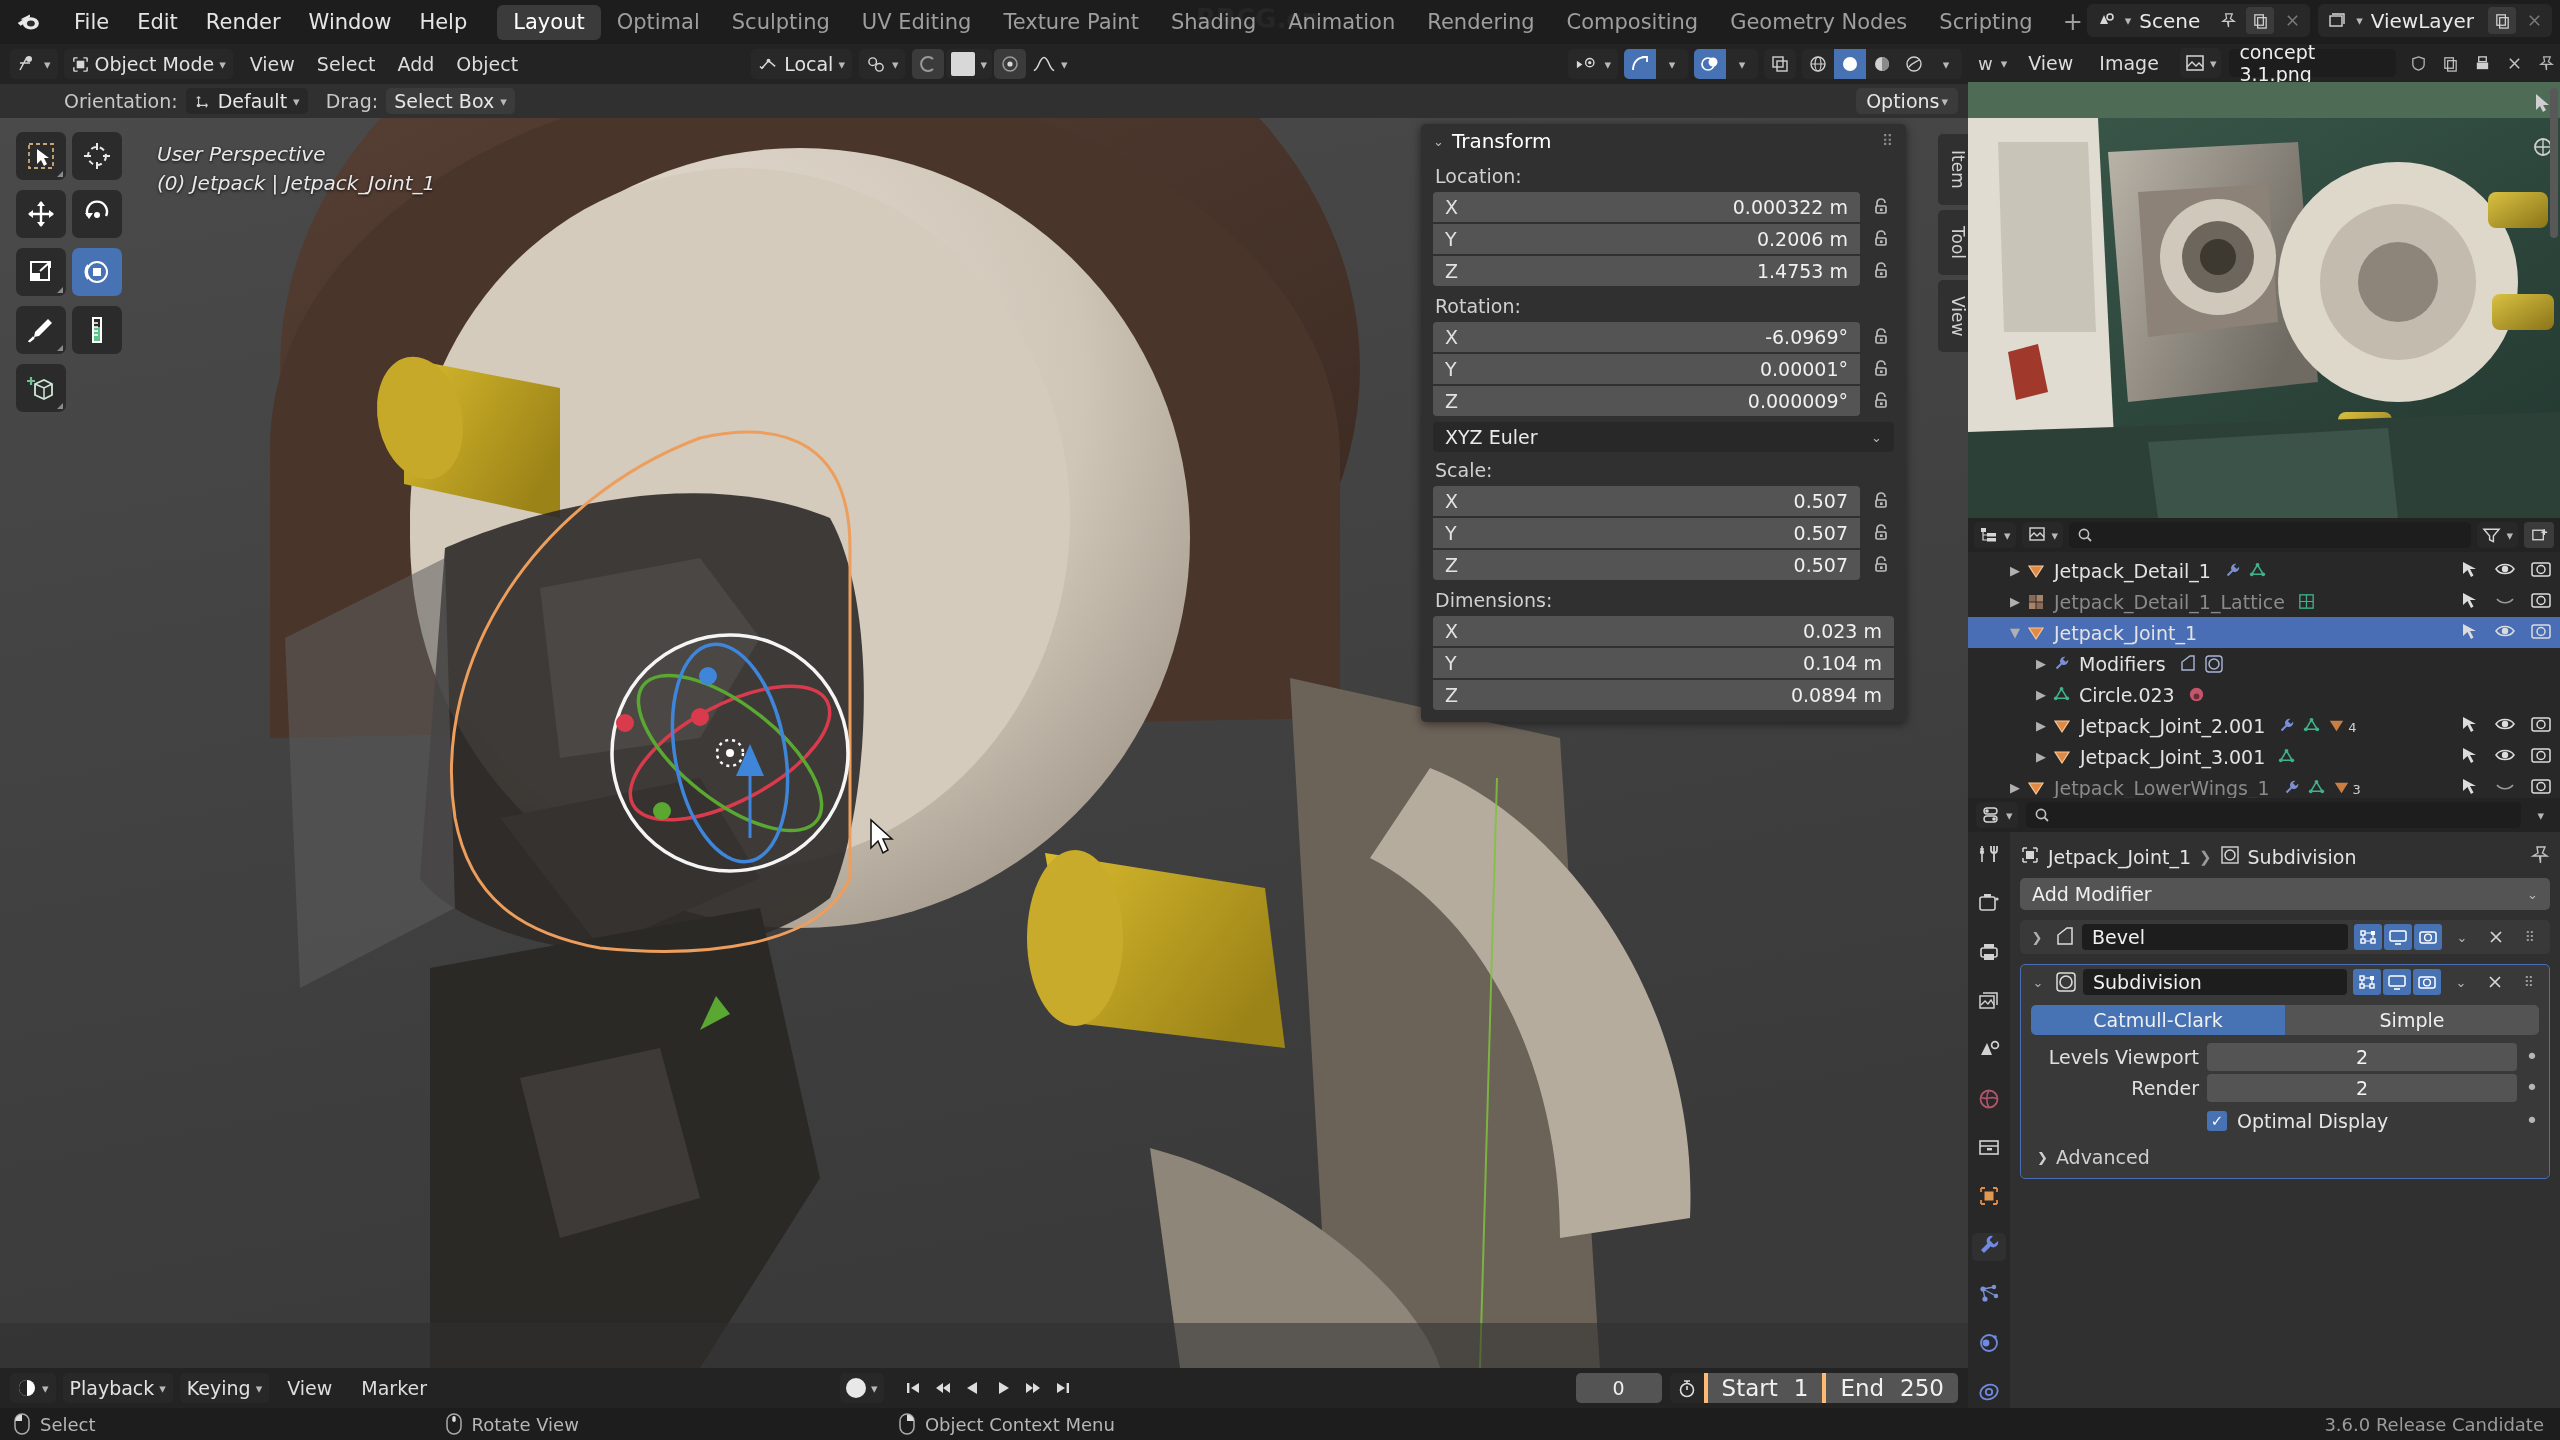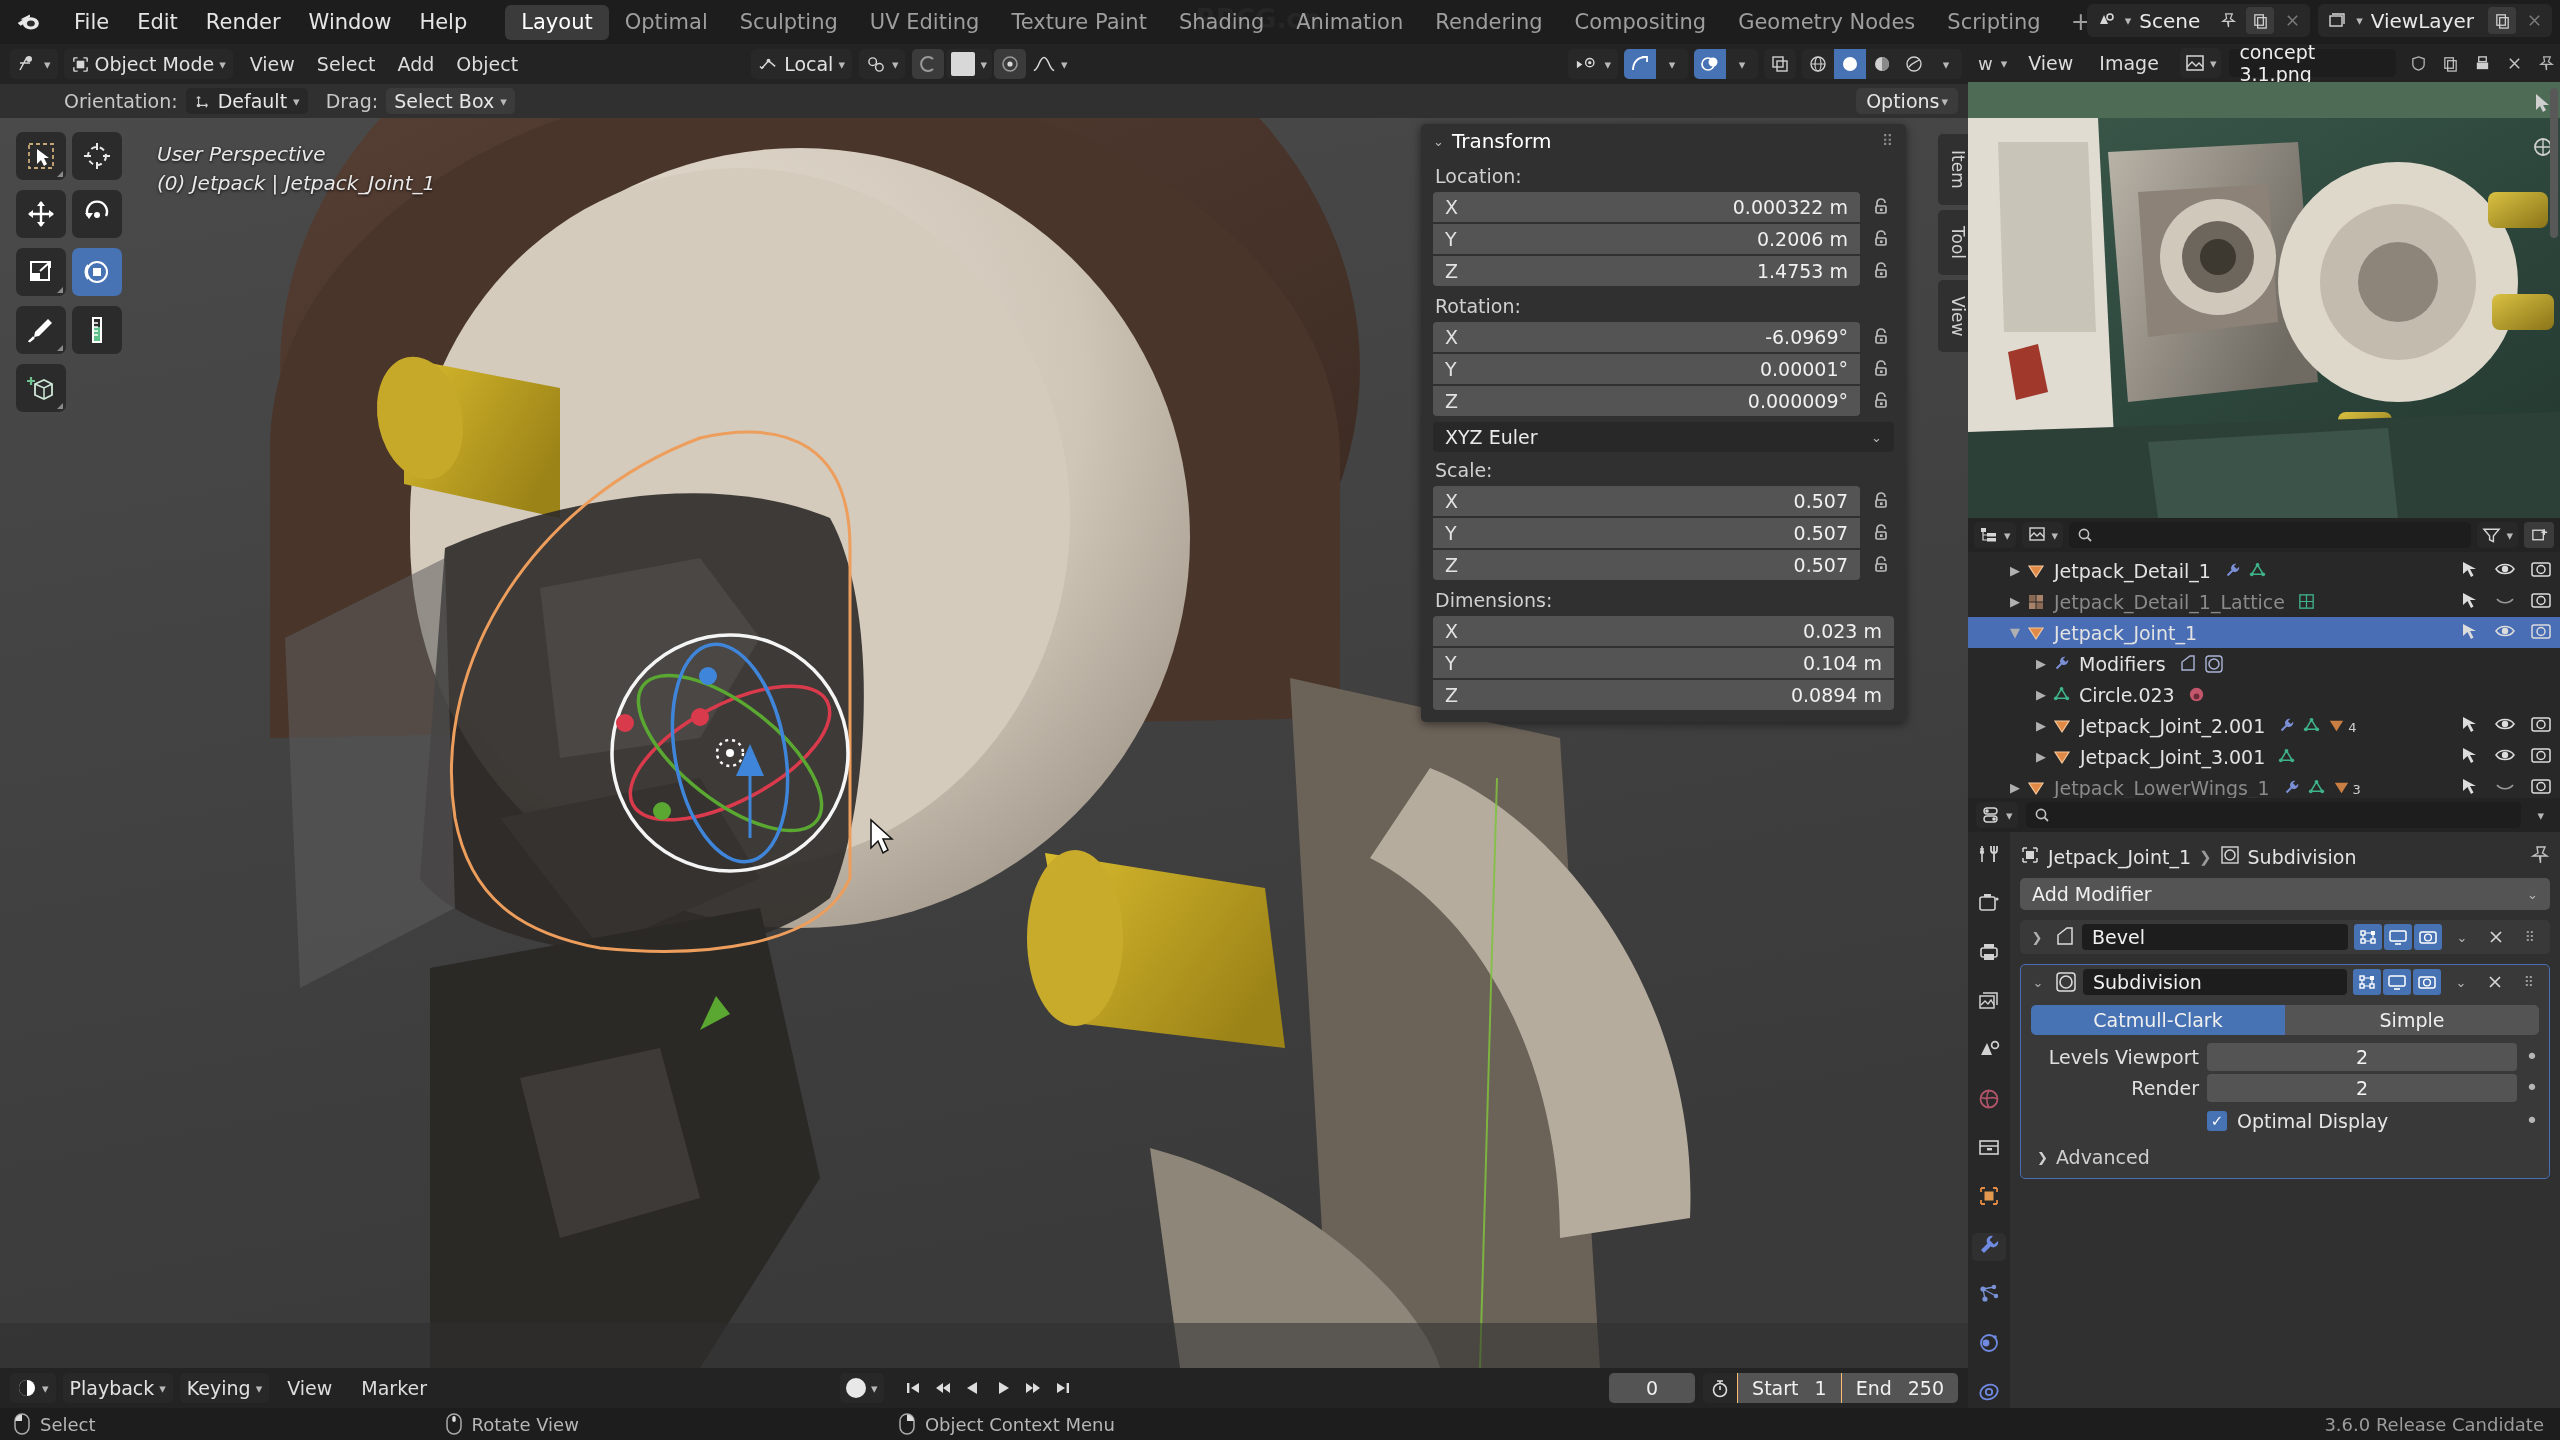--- a/index.html
+++ b/index.html
@@ -14,21 +14,21 @@
   
   .topbar {
     position: absolute; left: 0; top: 0; width: 2560px; height: 44px;
     background: #1d1d1d; display: flex; align-items: center; padding-left: 14px;
   }
   .blender-logo { width: 30px; height: 30px; margin-right: 16px; flex: none; }
   .menu-item {
     color: #e5e5e5; font-size: 21px; padding: 4px 14px; white-space: nowrap;
     line-height: 1;
   }
-  .wsp-tabs { display: flex; align-items: center; margin-left: 24px; }
+  .wsp-tabs { display: flex; align-items: center; margin-left: 16px; }
   .wsp-tab {
     color: #9e9e9e; font-size: 21px; padding: 7px 16px; border-radius: 6px;
     white-space: nowrap; line-height: 1;
   }
   .wsp-tab.active { background: #3b3b3b; color: #ffffff; }
   .wsp-plus { color: #9e9e9e; font-size: 24px; padding: 0 14px; }
 
   
   .topbar-right {
     position: absolute; right: 8px; top: 4px; display: flex; align-items: center; gap: 8px;
@@ -137,21 +137,21 @@
   .timeline {
     position: absolute; left: 0; top: 1368px; width: 1968px; height: 40px;
     background: #232323; display: flex; align-items: center; padding-left: 10px; gap: 7px;
   }
   .tl-right { position: absolute; right: 10px; display: flex; align-items: center; gap: 8px; }
   .tl-num {
     height: 30px; min-width: 86px; background: #545454; border-radius: 5px;
     display: flex; align-items: center; justify-content: center; color: #f0f0f0; font-size: 19px;
   }
   .tl-range { display: flex; align-items: center; height: 30px; background: #282828; border-radius: 5px; overflow: hidden; }
-  .tl-range .seg { display: flex; align-items: center; gap: 16px; padding: 8px 14px; height: 100%; background: #545454; color: #f0f0f0; font-size: 19px; border-left: 1px solid #fdba74; }
+  .tl-range .seg { display: flex; align-items: center; gap: 16px; padding: 8px 14px; height: 100%; background: #545454; color: #f0f0f0; font-size: 23px; border-left: 4px solid #fdba74; }
   .tl-ctrls { display: flex; align-items: center; gap: 4px; margin-left: 10px; }
   .tl-ctrl { width: 26px; height: 28px; display: flex; align-items: center; justify-content: center; }
 
   
   .statusbar {
     position: absolute; left: 0; top: 1408px; width: 2560px; height: 32px;
     background: #1d1d1d; display: flex; align-items: center; padding-left: 14px; gap: 40px;
   }
   .sb-item { display: flex; align-items: center; gap: 10px; color: #b6b6b6; font-size: 18px; }
   .sb-version { position: absolute; right: 16px; color: #9b9b9b; font-size: 18px; }

